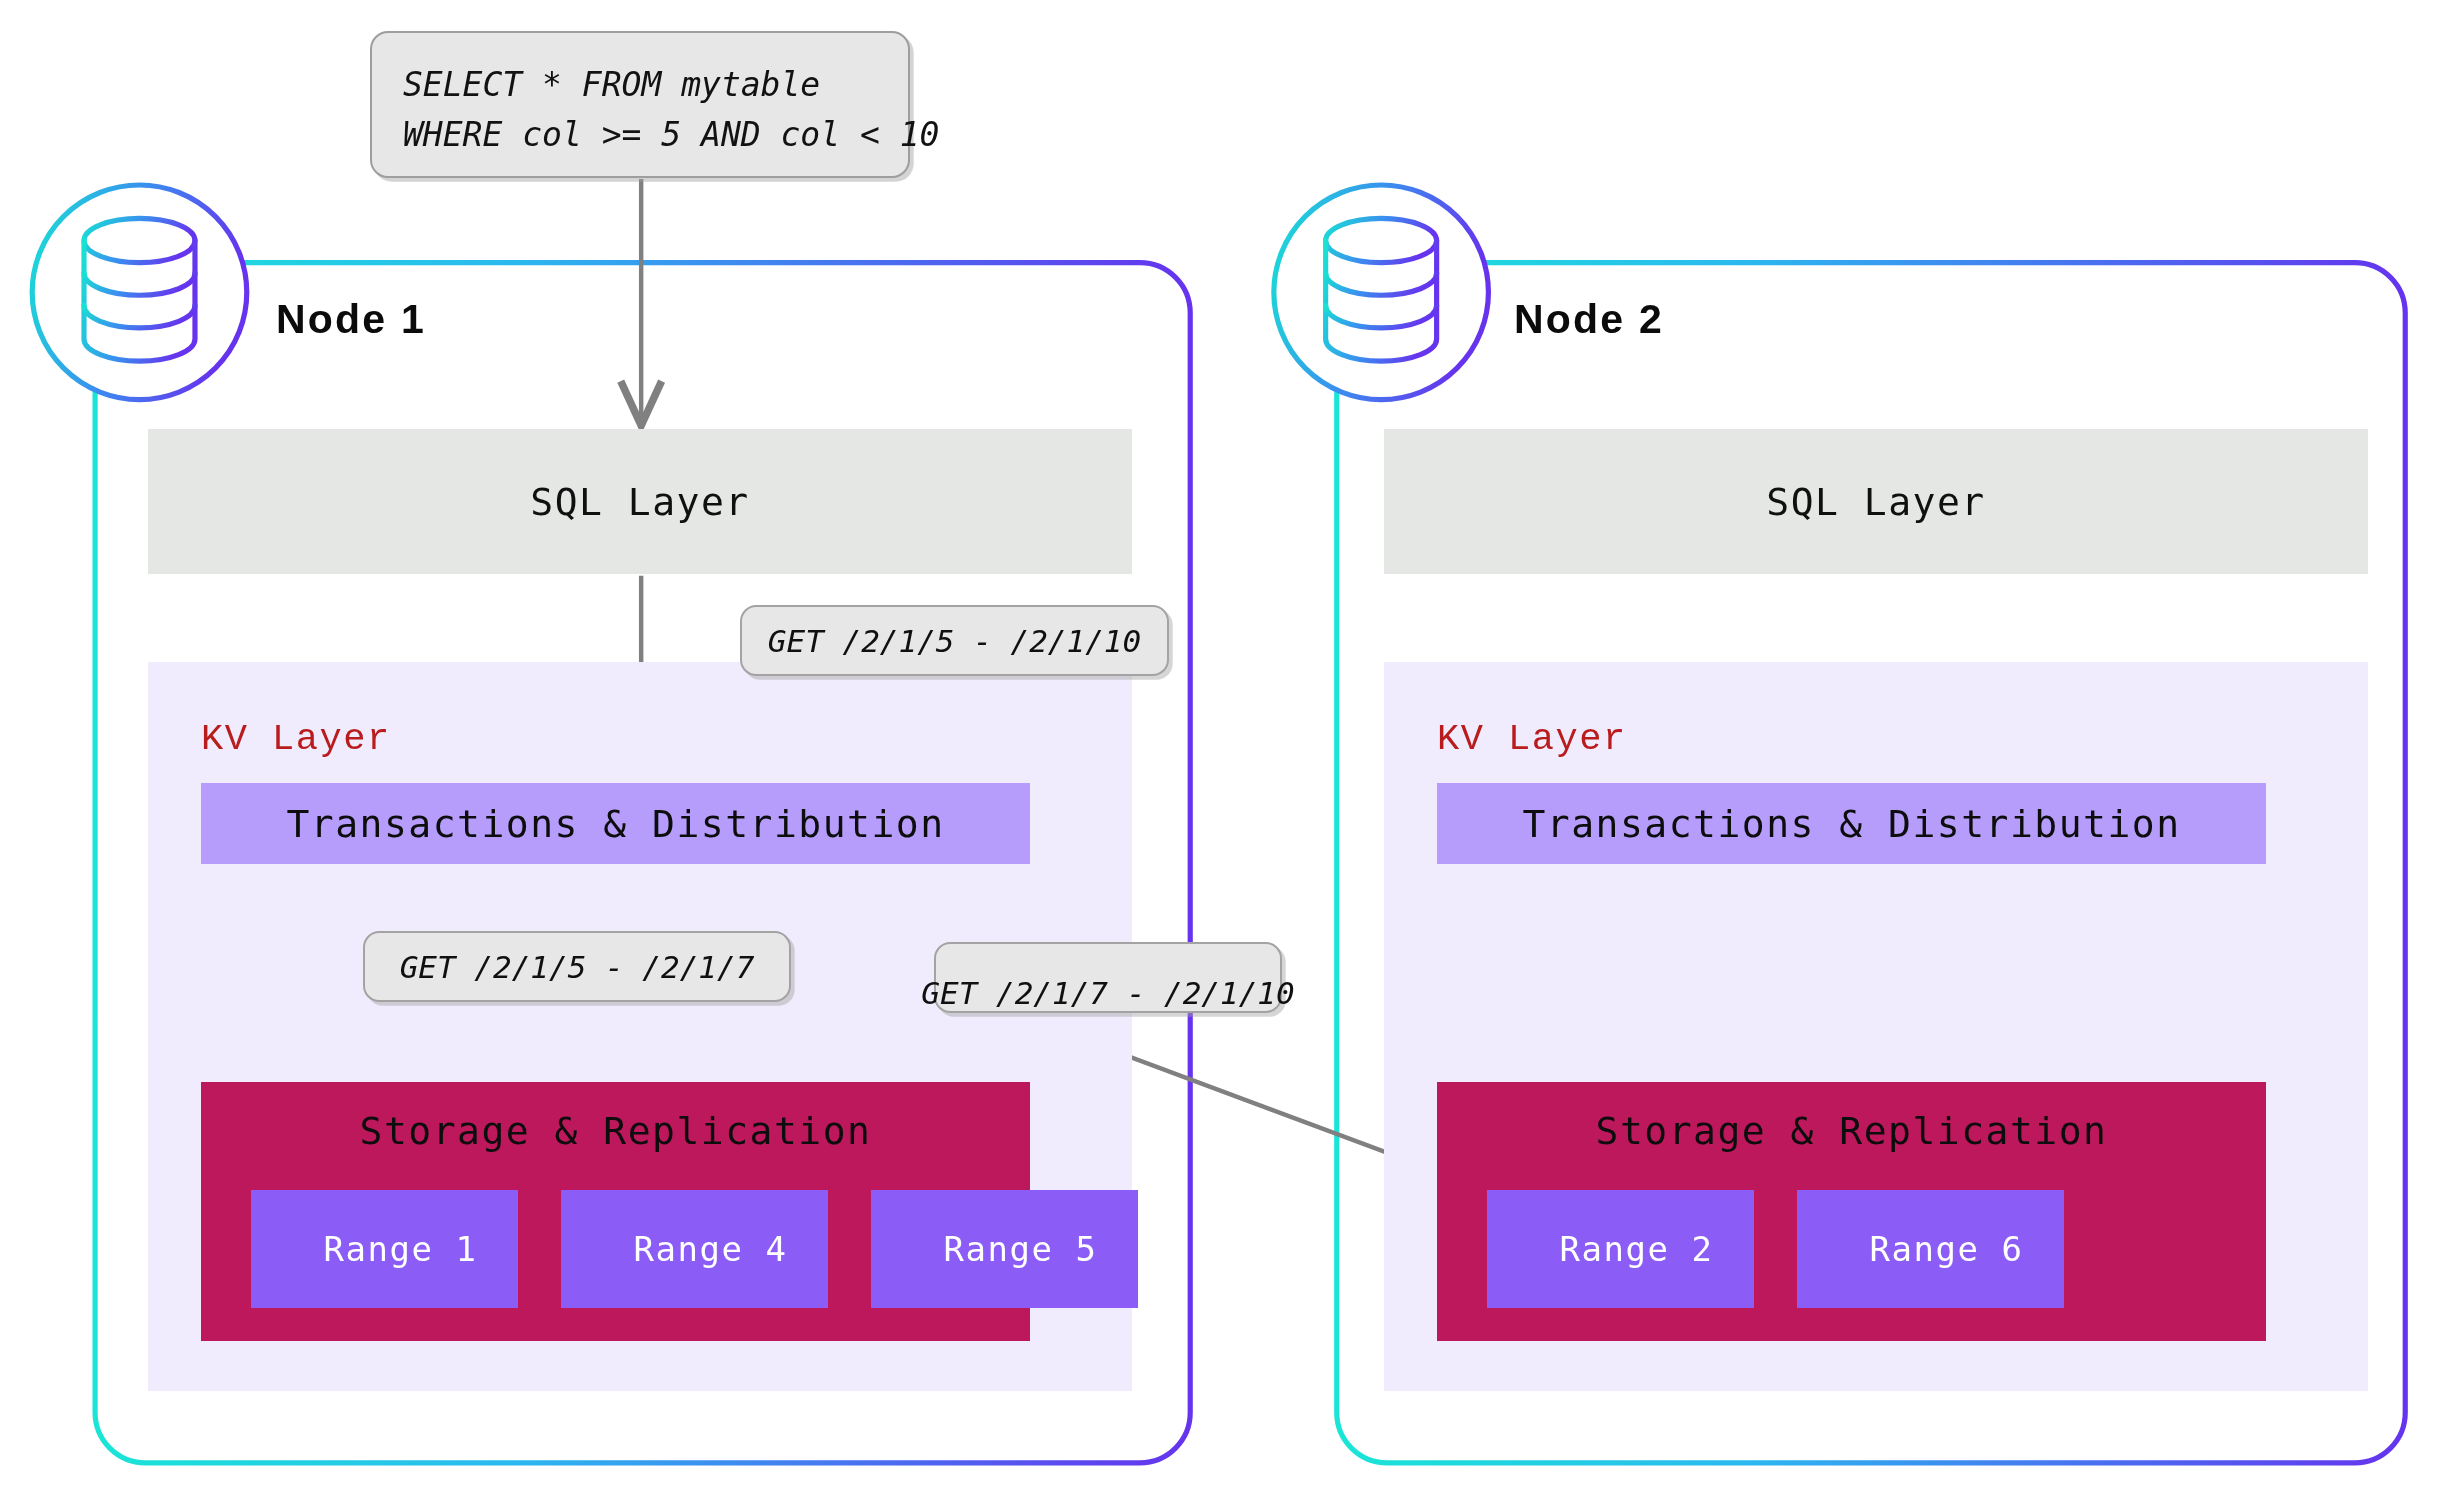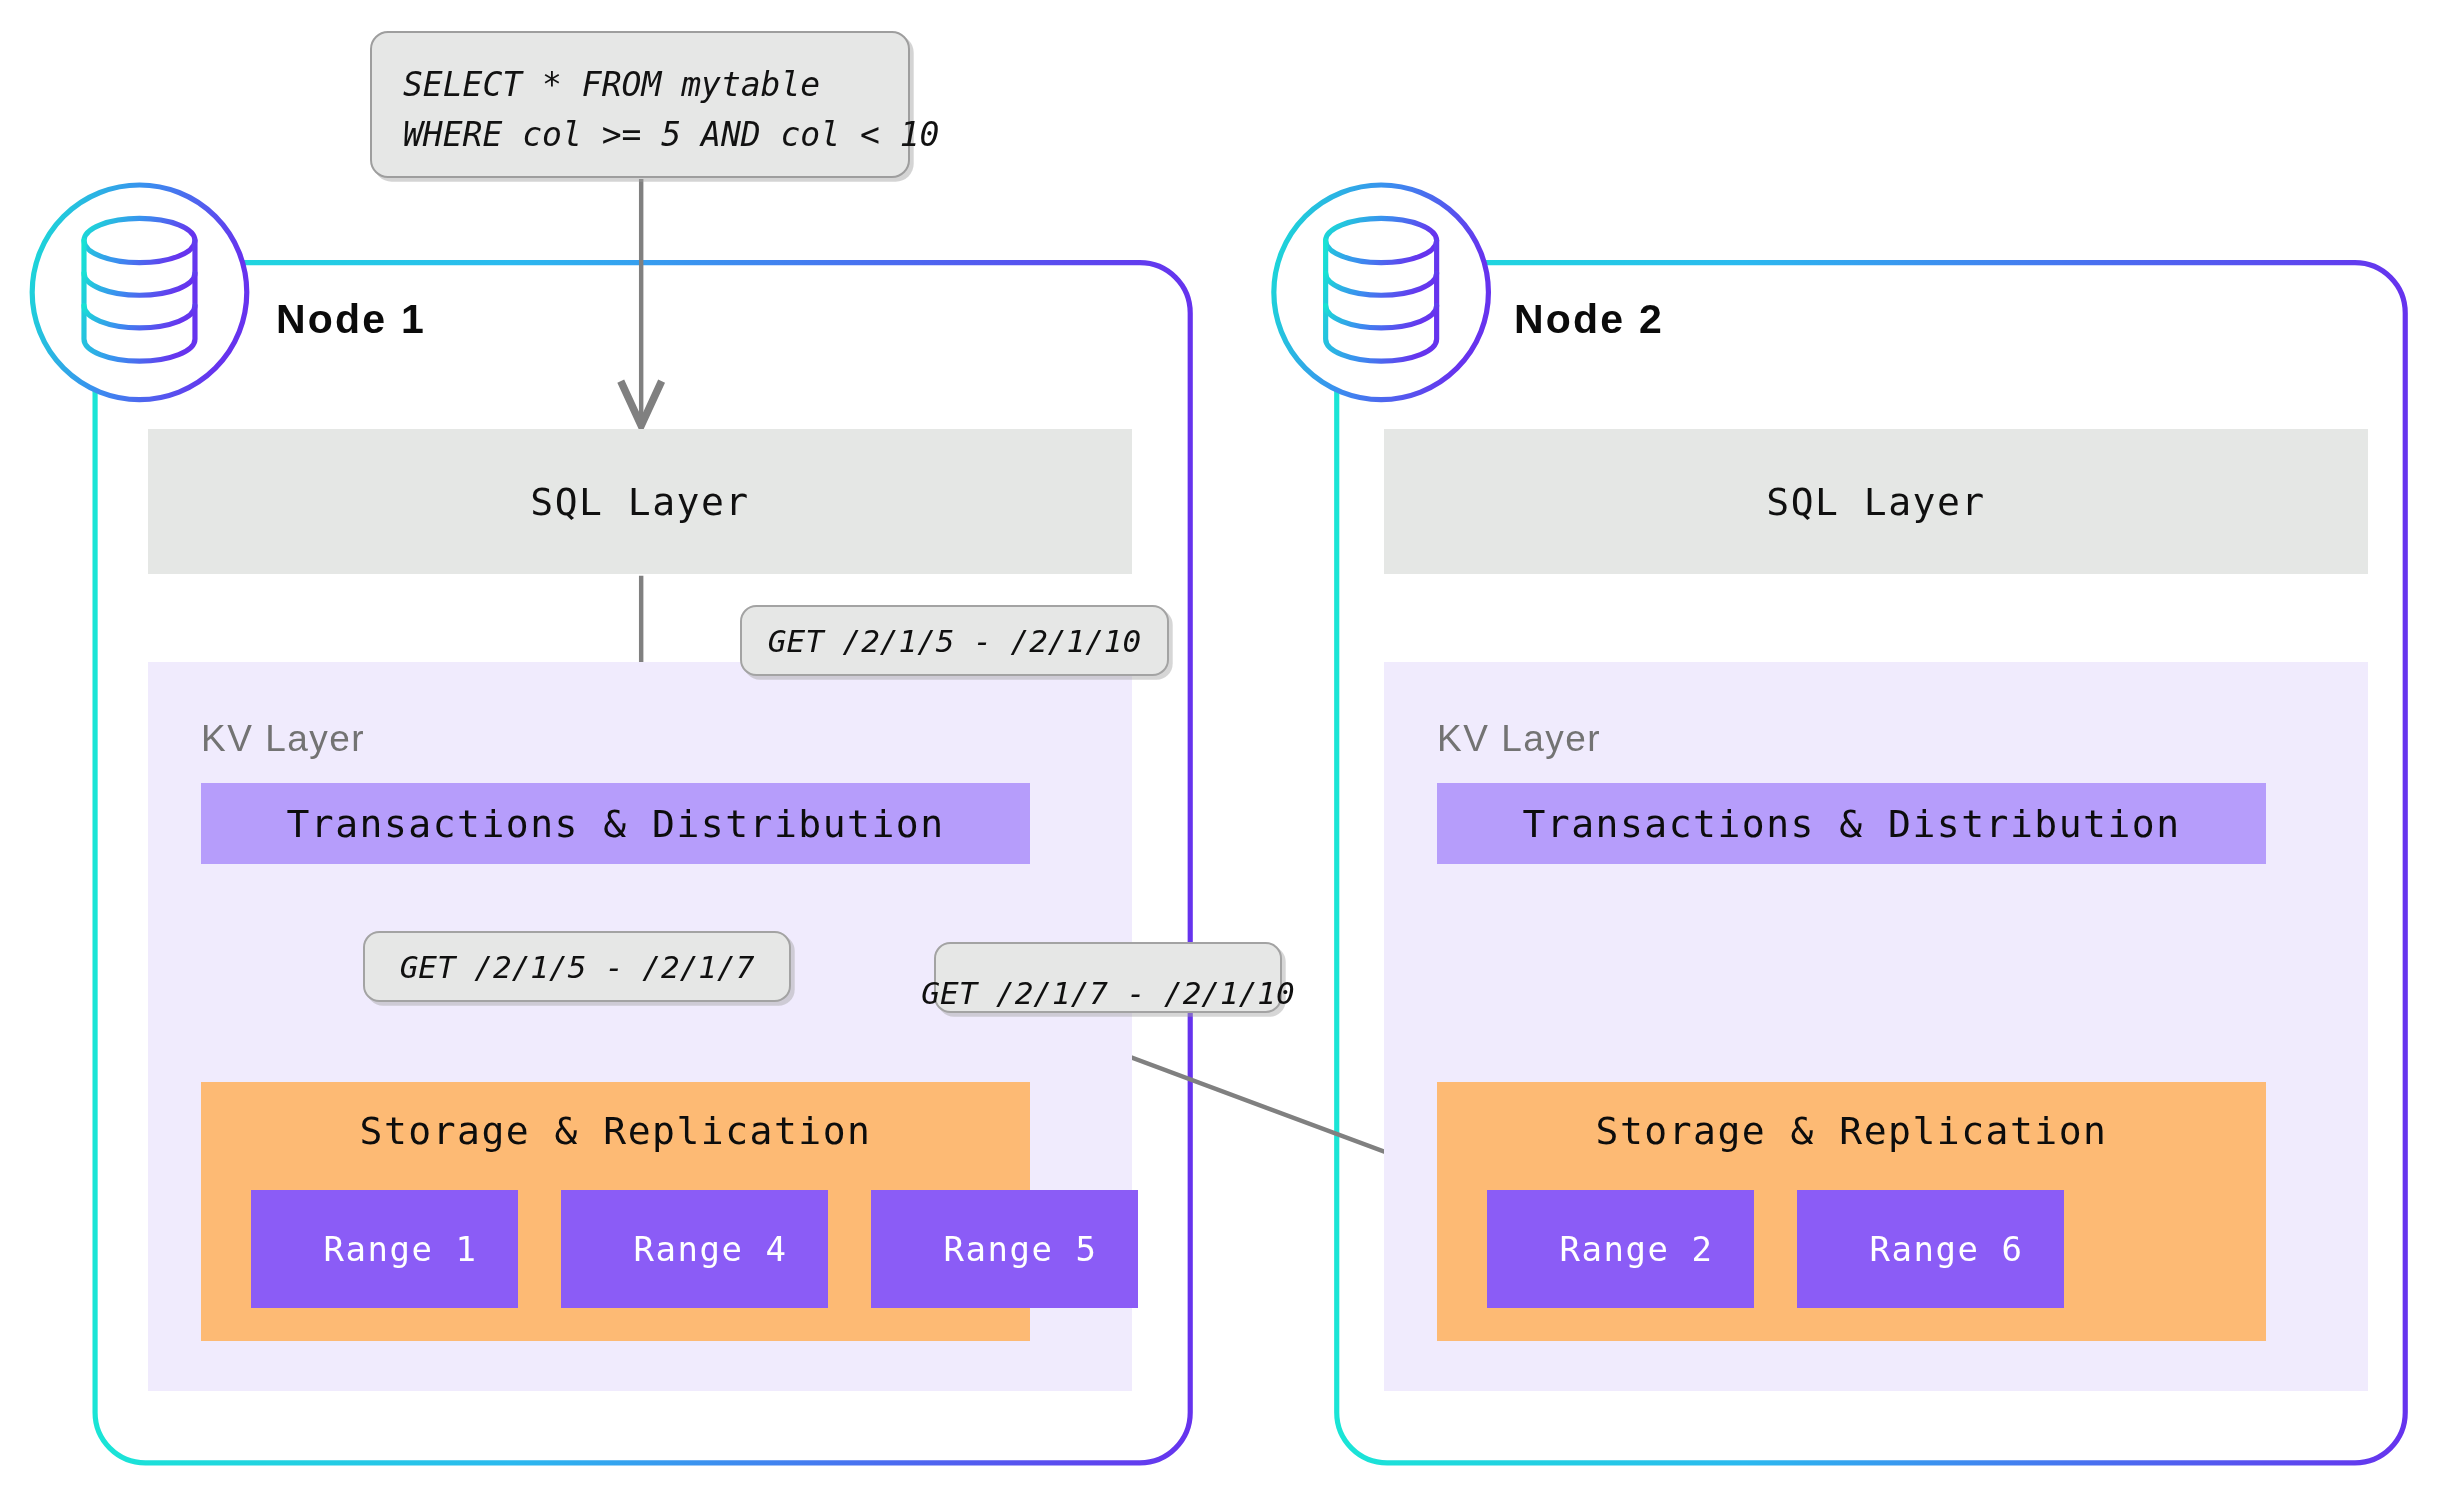--- a/index.html
+++ b/index.html
@@ -74,43 +74,43 @@
     color: #101010;
     letter-spacing: 1.5px;
     white-space: nowrap;
   }
   .kv-band {
     position: absolute;
     background: #f0ebfd;
   }
   .kv-label {
     position: absolute;
-    font-family: Liberation Sans, sans-serif;
+    font-family: Liberation Mono, monospace;
     font-size: 37px;
-    color: #737373;
+    color: #b91c1c;
     letter-spacing: 1.5px;
     white-space: nowrap;
   }
   .txn-bar {
     position: absolute;
     background: #b69dfb;
     display: flex;
     align-items: center;
     justify-content: center;
   }
   .txn-bar-label {
     font-family: "DejaVu Sans Mono", "Liberation Mono", monospace;
     font-size: 38px;
     color: #0d0d0d;
     letter-spacing: 1.5px;
     white-space: nowrap;
   }
   .storage-box {
     position: absolute;
-    background: #fdba74;
+    background: #be185d;
   }
   .storage-label {
     position: absolute;
     left: 0;
     right: 0;
     text-align: center;
     font-family: "DejaVu Sans Mono", "Liberation Mono", monospace;
     font-size: 38px;
     color: #0d0d0d;
     letter-spacing: 1.5px;

